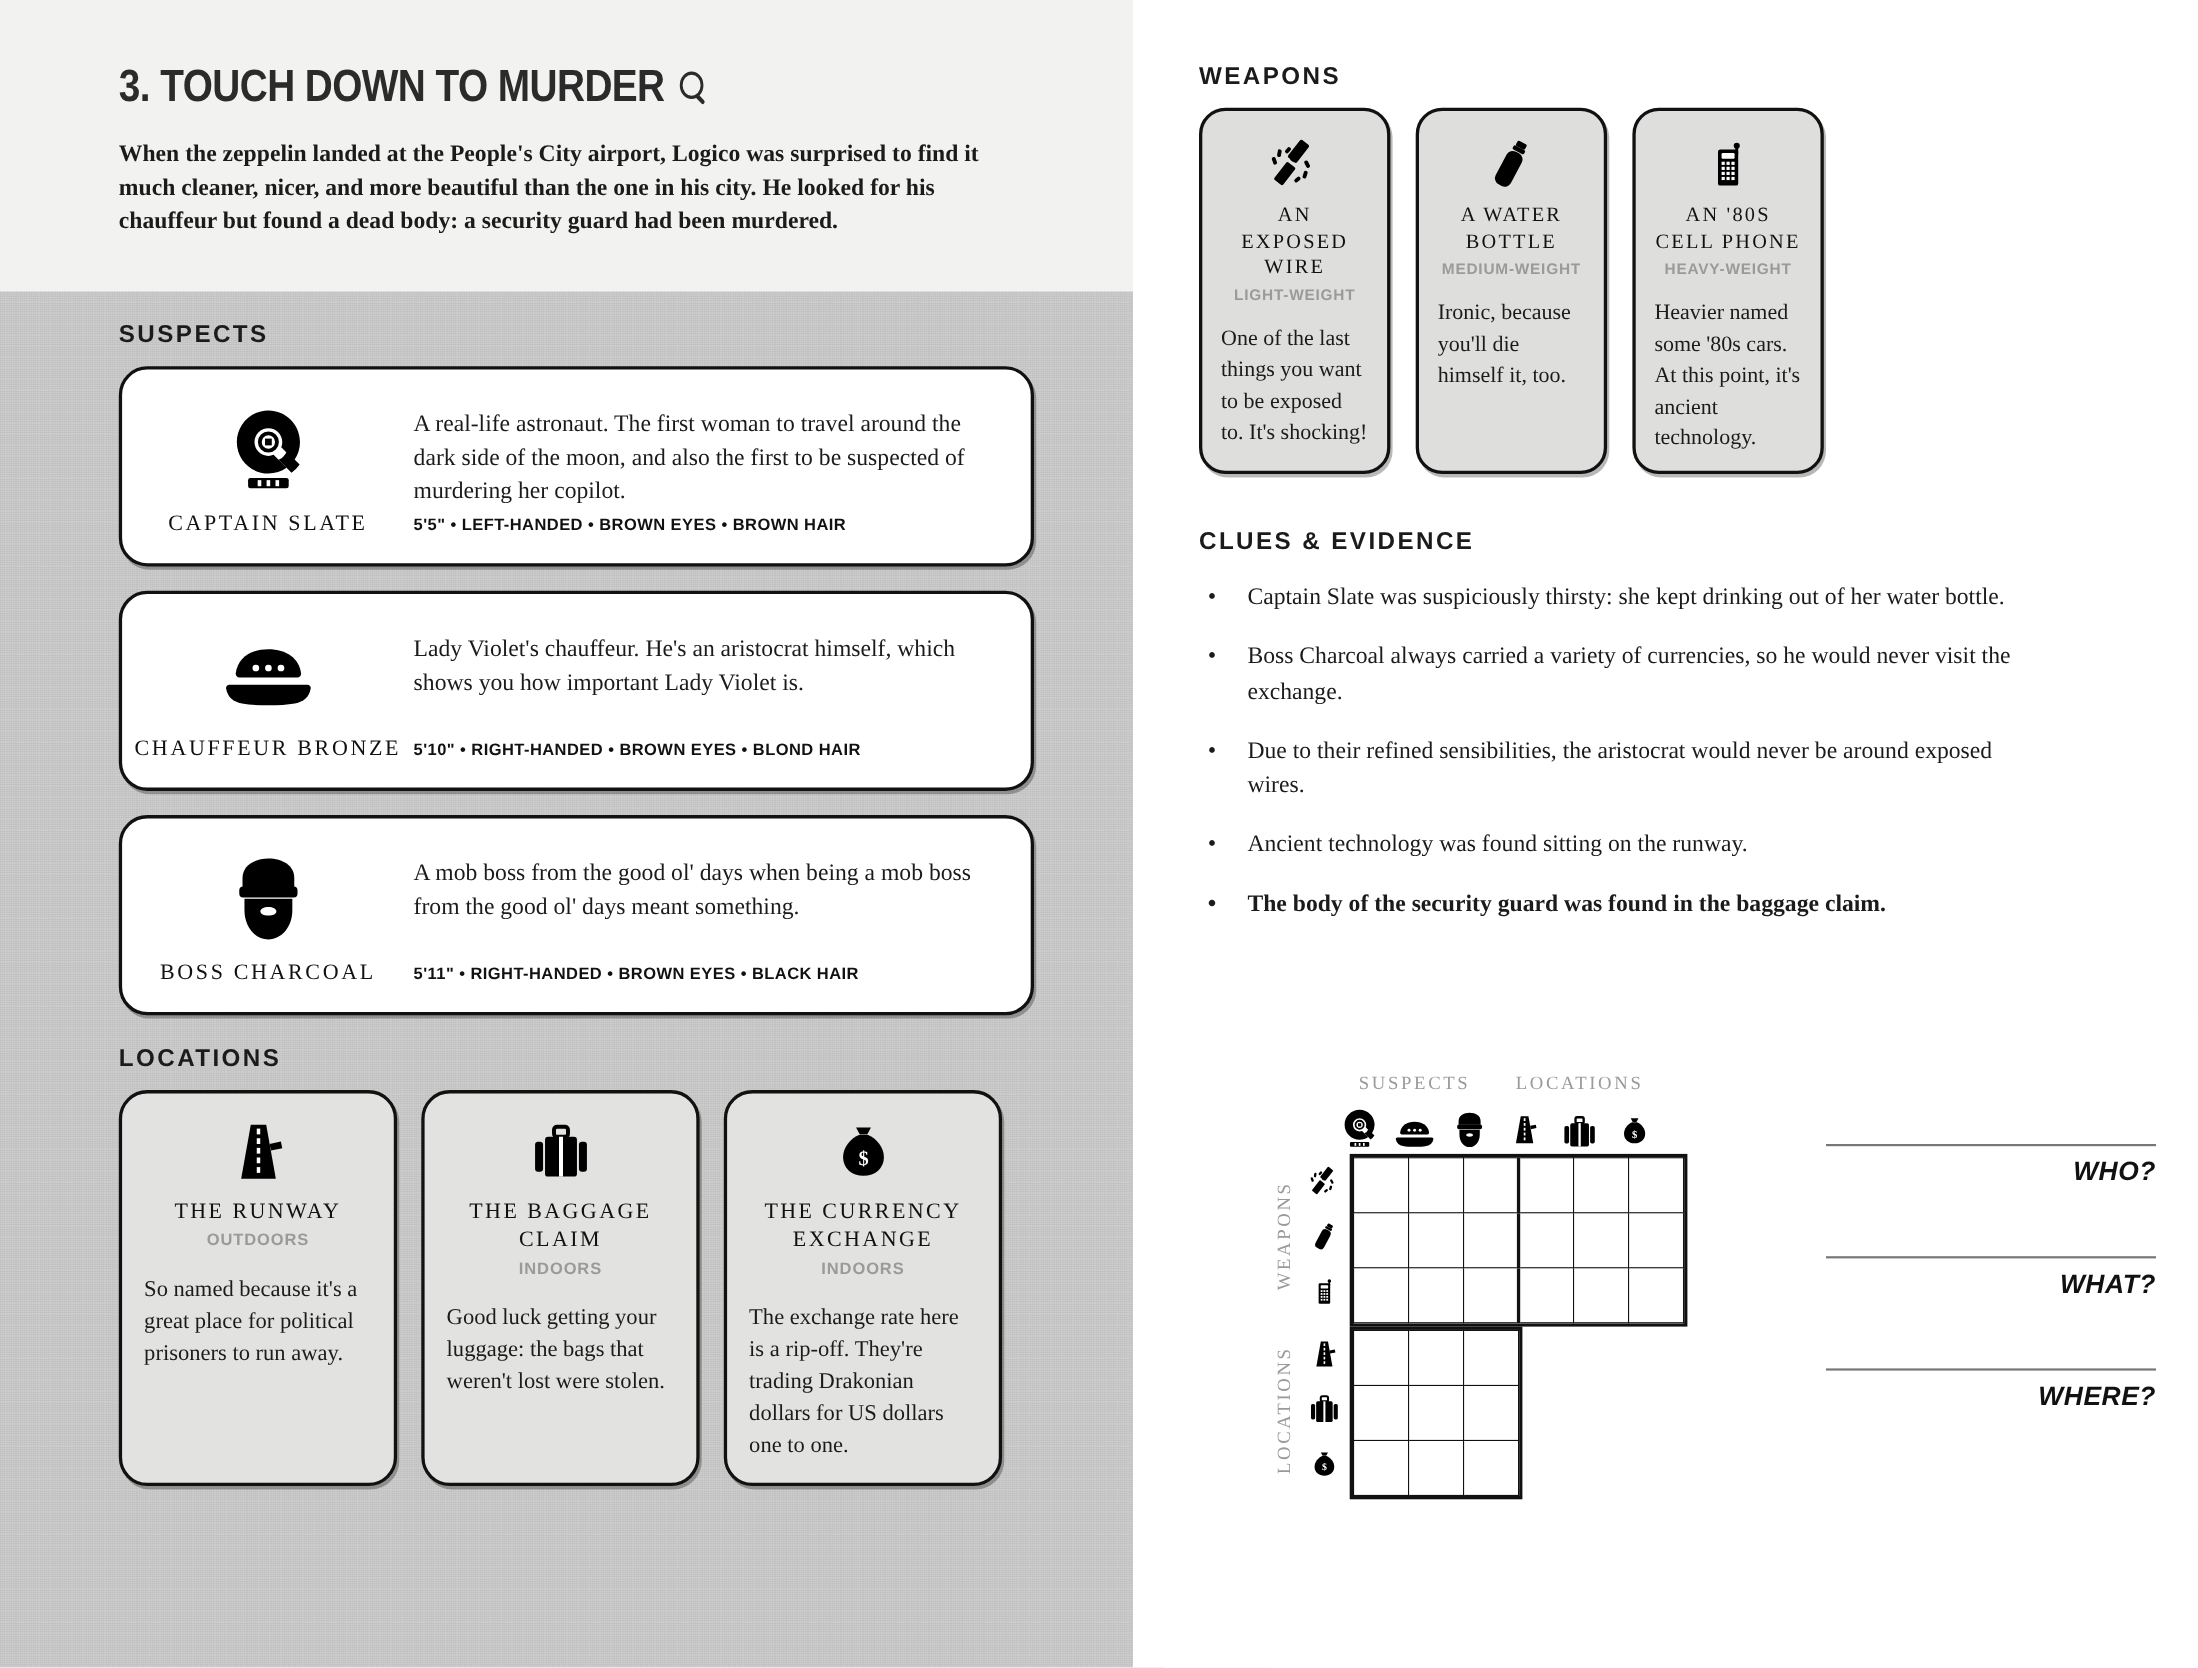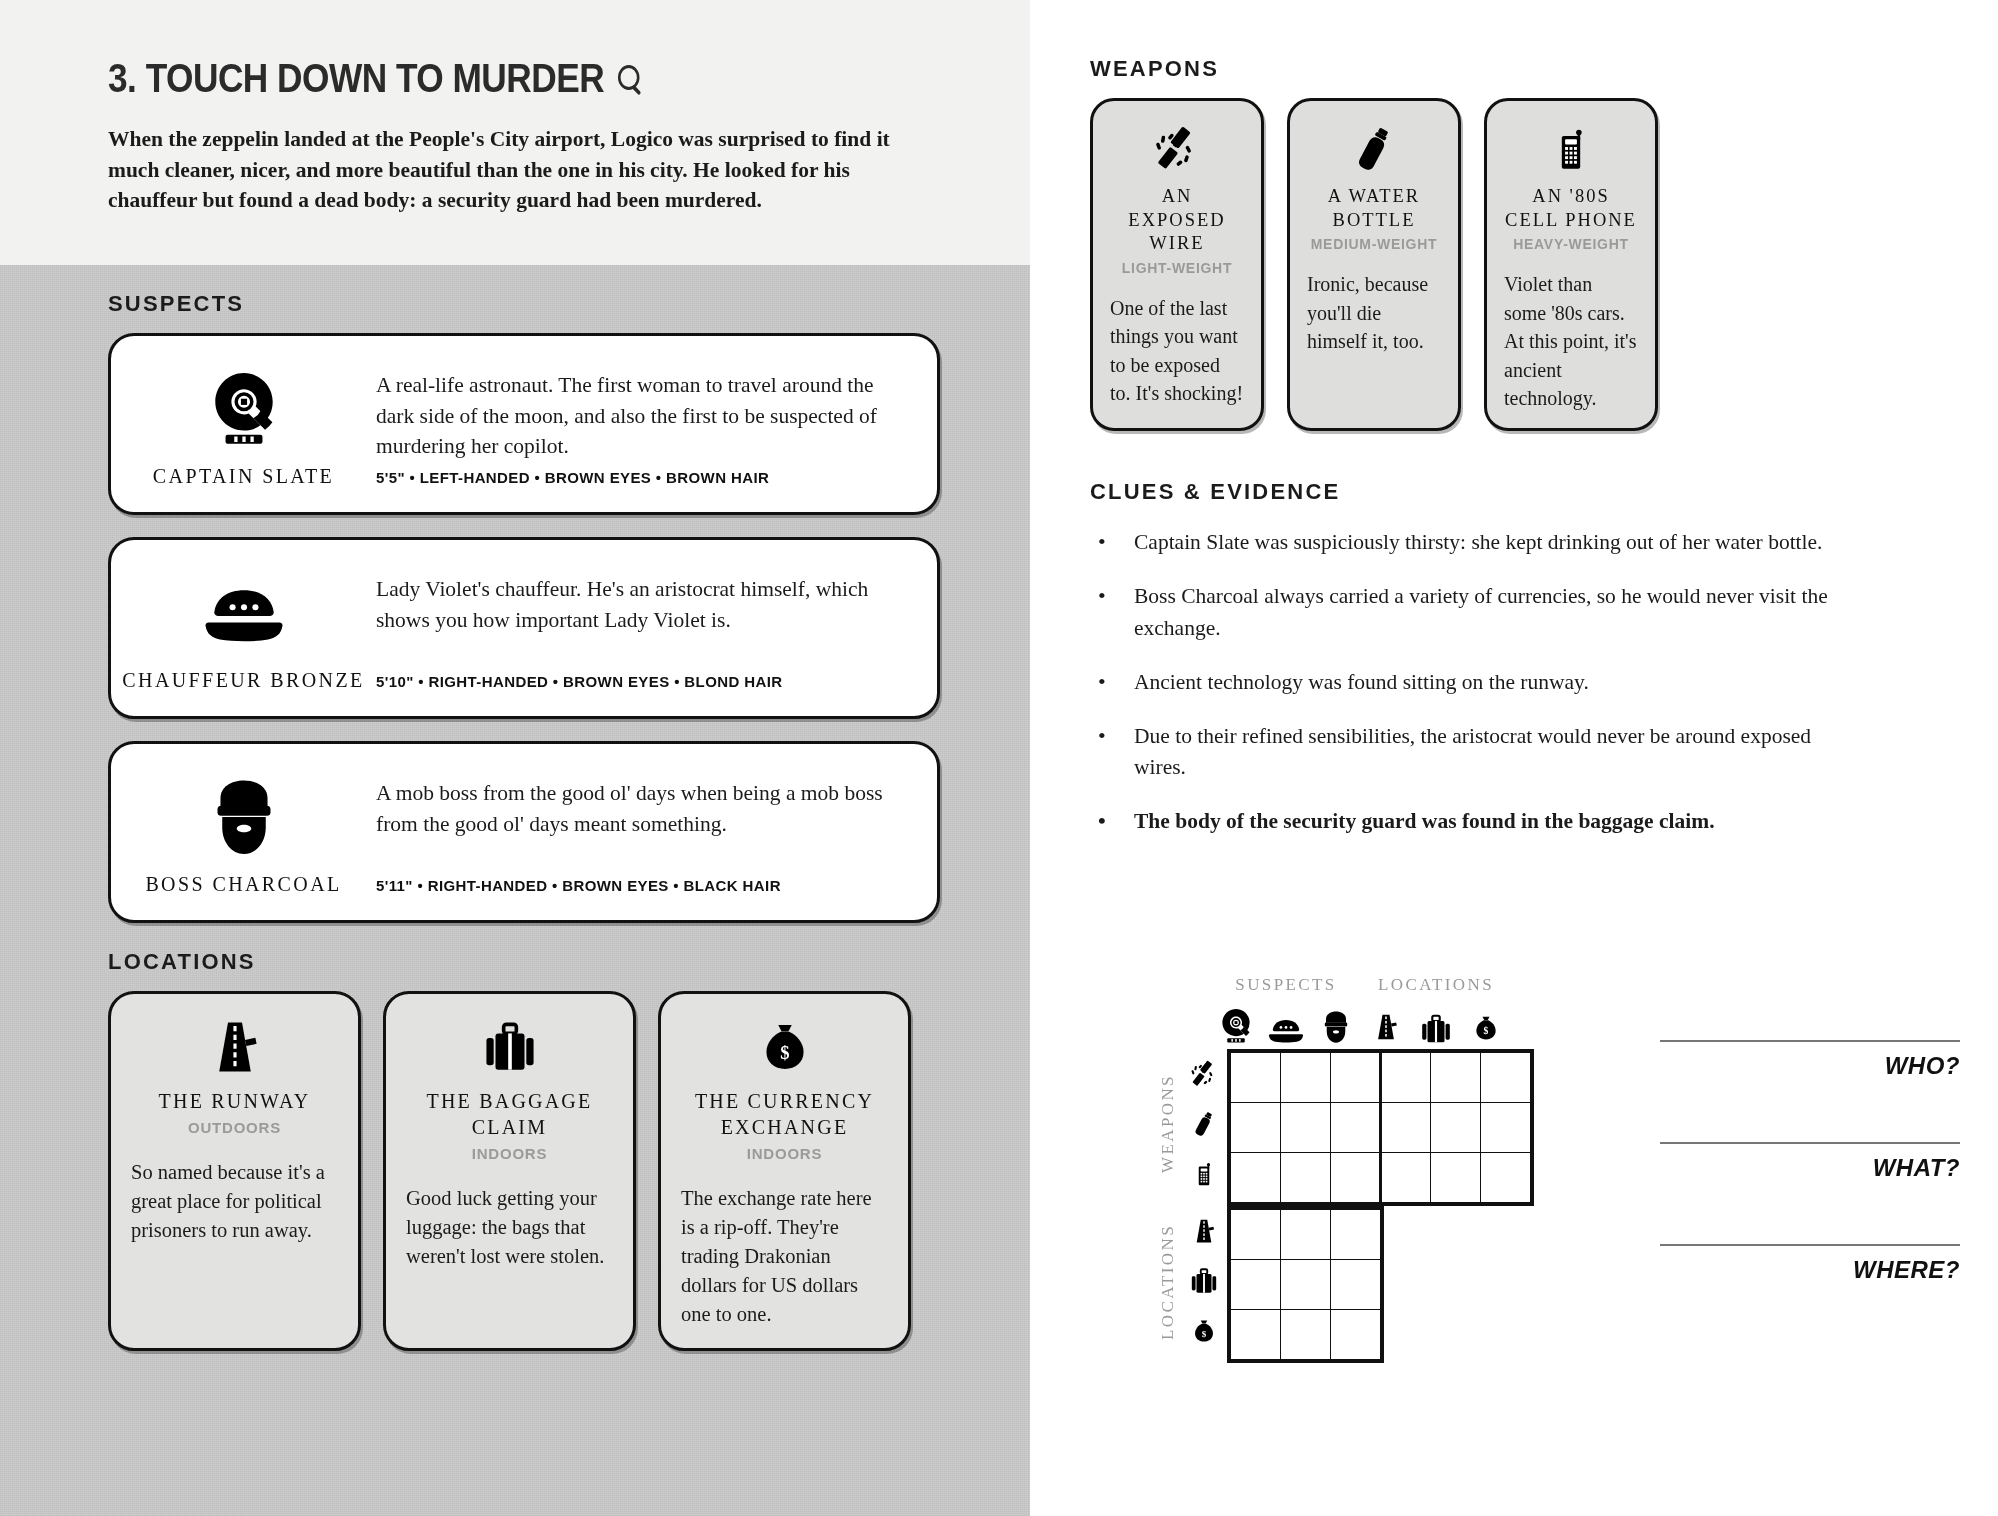--- a/index.html
+++ b/index.html
@@ -471,31 +471,31 @@
         <div class="wep-desc">Ironic, because you'll die himself it, too.</div>
       </div>
       <div class="wep-card">
         <div class="wep-ico">
           <svg width="42" height="54" viewBox="0 0 64 64">
               <use href="#ic-phone"></use>
             </svg>
         </div>
         <div class="wep-name">AN '80S CELL PHONE</div>
         <div class="wep-sub">HEAVY-WEIGHT</div>
-        <div class="wep-desc">Violet than some '80s cars. At this point, it's ancient technology.</div>
+        <div class="wep-desc">Heavier named some '80s cars. At this point, it's ancient technology.</div>
       </div>
     </div>
 
     <div class="section-label clues-label">CLUES &amp; EVIDENCE</div>
 
     <ul class="clues">
       <li>Captain Slate was suspiciously thirsty: she kept drinking out of her water bottle.</li>
       <li>Boss Charcoal always carried a variety of currencies, so he would never visit the exchange.</li>
+      <li>Due to their refined sensibilities, the aristocrat would never be around exposed wires.</li>
       <li>Ancient technology was found sitting on the runway.</li>
-      <li>Due to their refined sensibilities, the aristocrat would never be around exposed wires.</li>
       <li class="bold">The body of the security guard was found in the baggage claim.</li>
     </ul>
 
   </div>
 
   <div class="grid-wrap">
 
     <div class="colhead" style="margin-left:56px">
       <div class="colgrp" style="width:150px">SUSPECTS</div>
       <div class="colgrp" style="width:150px">LOCATIONS</div>

